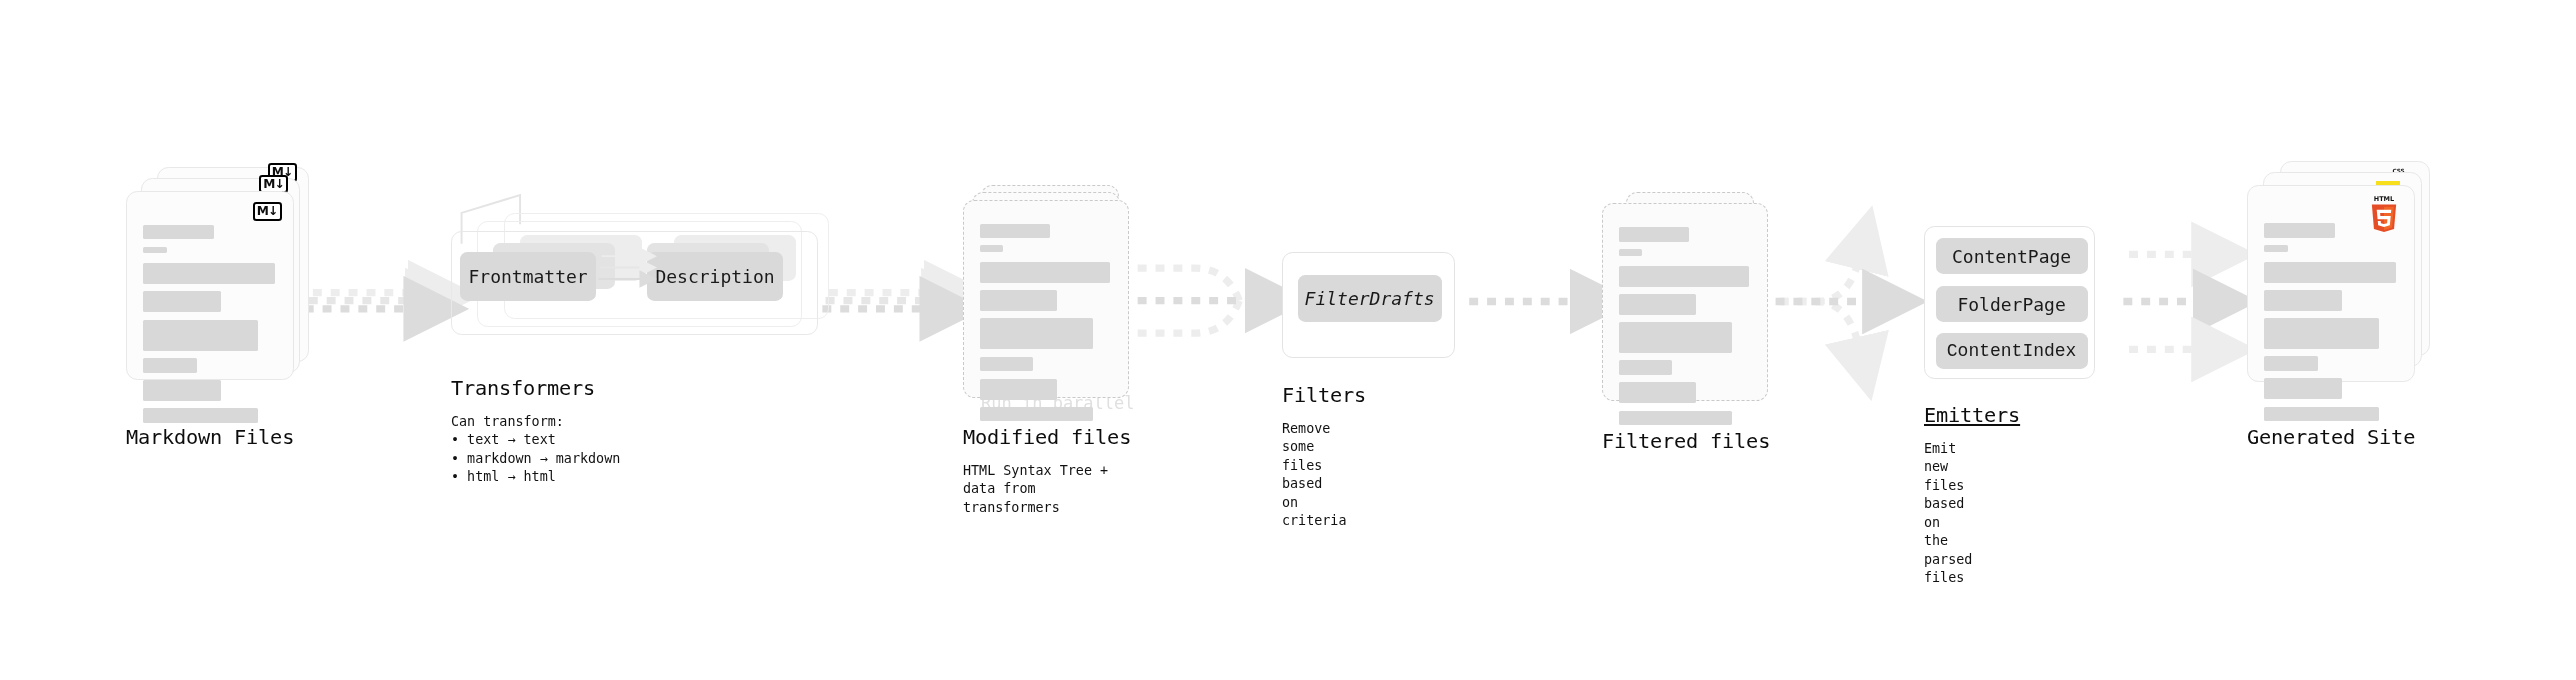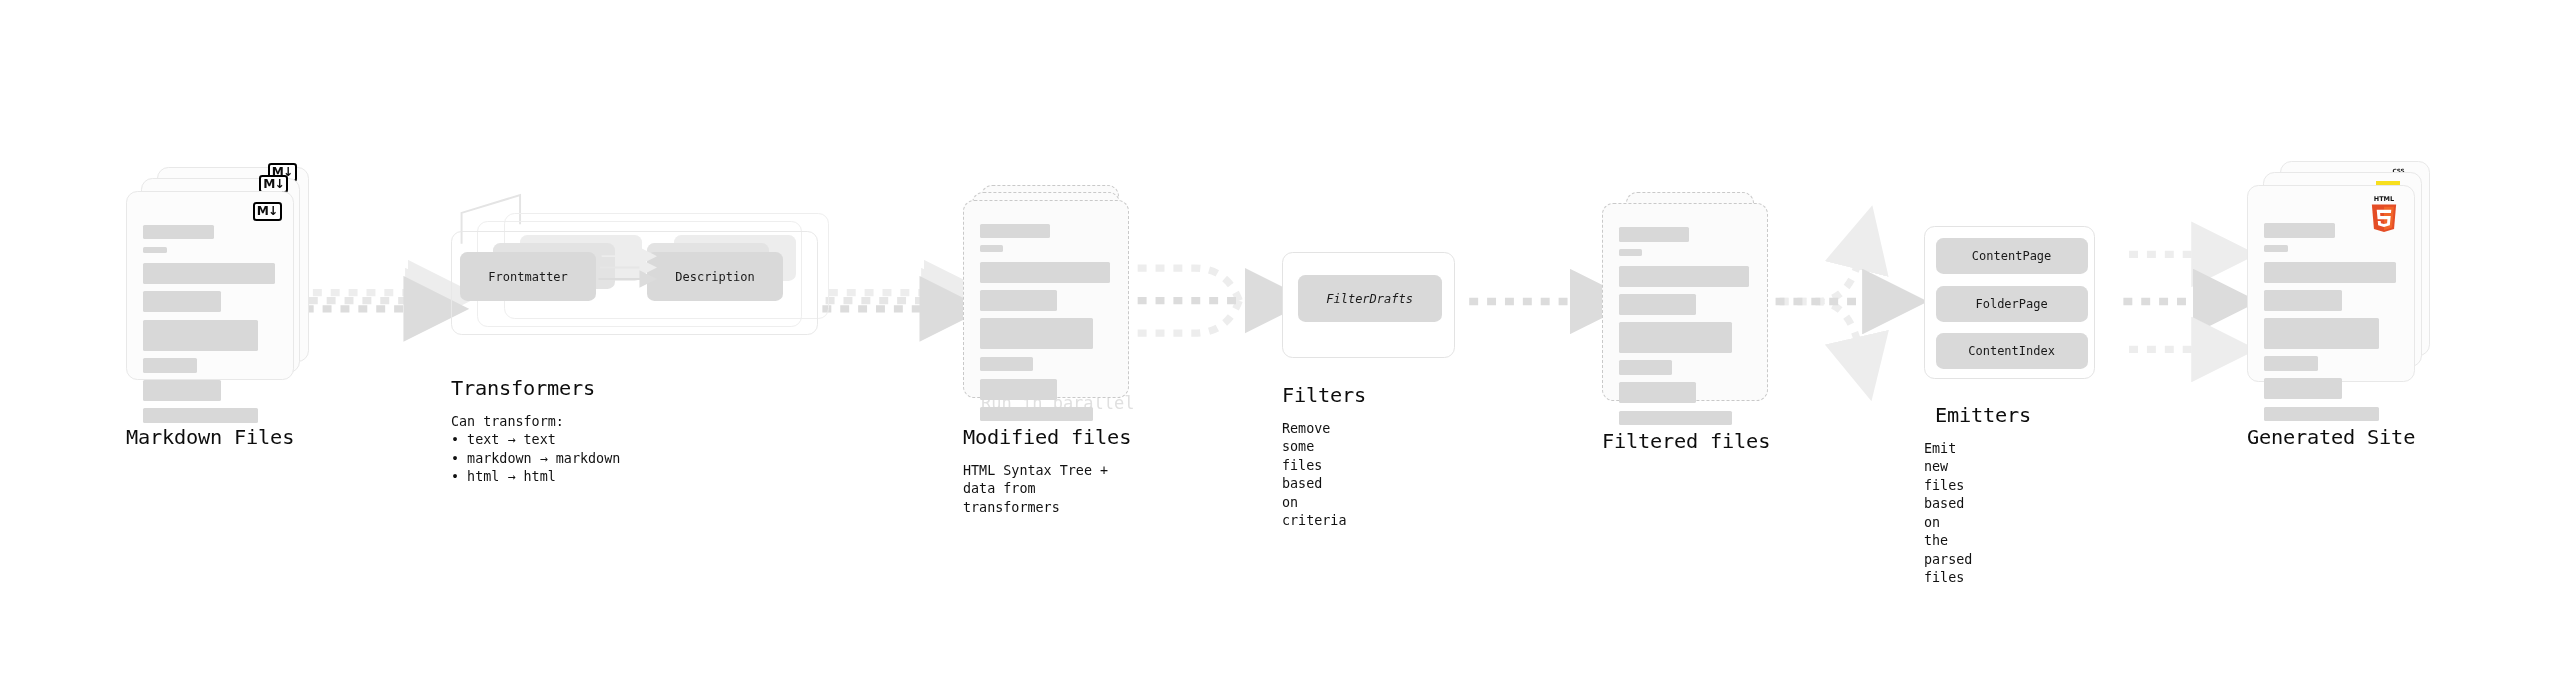--- a/index.html
+++ b/index.html
@@ -44,21 +44,21 @@
   }
 
   
   .panel{
     position:absolute;box-sizing:border-box;background:#fff;
     border:1.3px solid #e3e3e3;border-radius:10.6px;
   }
   .chip{
     position:absolute;box-sizing:border-box;background:#d9d9d9;border-radius:7.3px;
     display:flex;align-items:center;justify-content:center;
-    font-size:12px;color:#1a1a1a;white-space:nowrap;
+    font-size:18px;color:#1a1a1a;white-space:nowrap;
   }
   .tf-layer{position:absolute;box-sizing:border-box;border:1.3px solid #eee;border-radius:10.6px;}
 
   .annot{
     position:absolute;font-size:17px;color:#e0e0e0;white-space:nowrap;
   }
   svg.ov{position:absolute;left:0;top:0;width:2576px;height:681px;overflow:visible;pointer-events:none;}
 </style>
 </head>
 <body>
@@ -212,23 +212,23 @@
       </div>
     </div>
   </div>
   <div class="cap-title" style="position:absolute;left:0;top:237px;">Filtered files</div>
 </div>
 
 <div class="stage" style="left:1924px;top:226px;">
   <div class="panel" style="left:0;top:0;width:171px;height:153px;">
     <div class="chip" style="left:10.6px;top:11.4px;width:152px;height:36px;">ContentPage</div>
     <div class="chip" style="left:10.6px;top:59px;width:152px;height:36px;">FolderPage</div>
-    <div class="chip" style="left:10.6px;top:106px;width:152px;height:36px;">ContentIndex</div>
-  </div>
-  <div class="cap-title" style="position:absolute;left:11px;top:177px;">Emitters</div>
+    <div class="chip" style="left:10.6px;top:106px;width:152px;height:36px;font-family:Liberation Mono, monospace;">ContentIndex</div>
+  </div>
+  <div class="cap-title" style="position:absolute;left:0;top:177px;text-decoration:underline;">Emitters</div>
   <div class="cap-sub" style="position:absolute;left:0;top:203px;">Emit new files based on
 the parsed files</div>
 </div>
 
 <div class="stage" style="left:2247px;top:161px;">
   <div class="card-stack" style="width:183px;height:252px;">
     <div class="card" style="left:32.5px;top:0;width:150px;height:195px;">
       <div class="css-badge" style="right:19.5px;top:6.5px;">
         <div class="txt">CSS</div>
           <div class="rule"></div>

